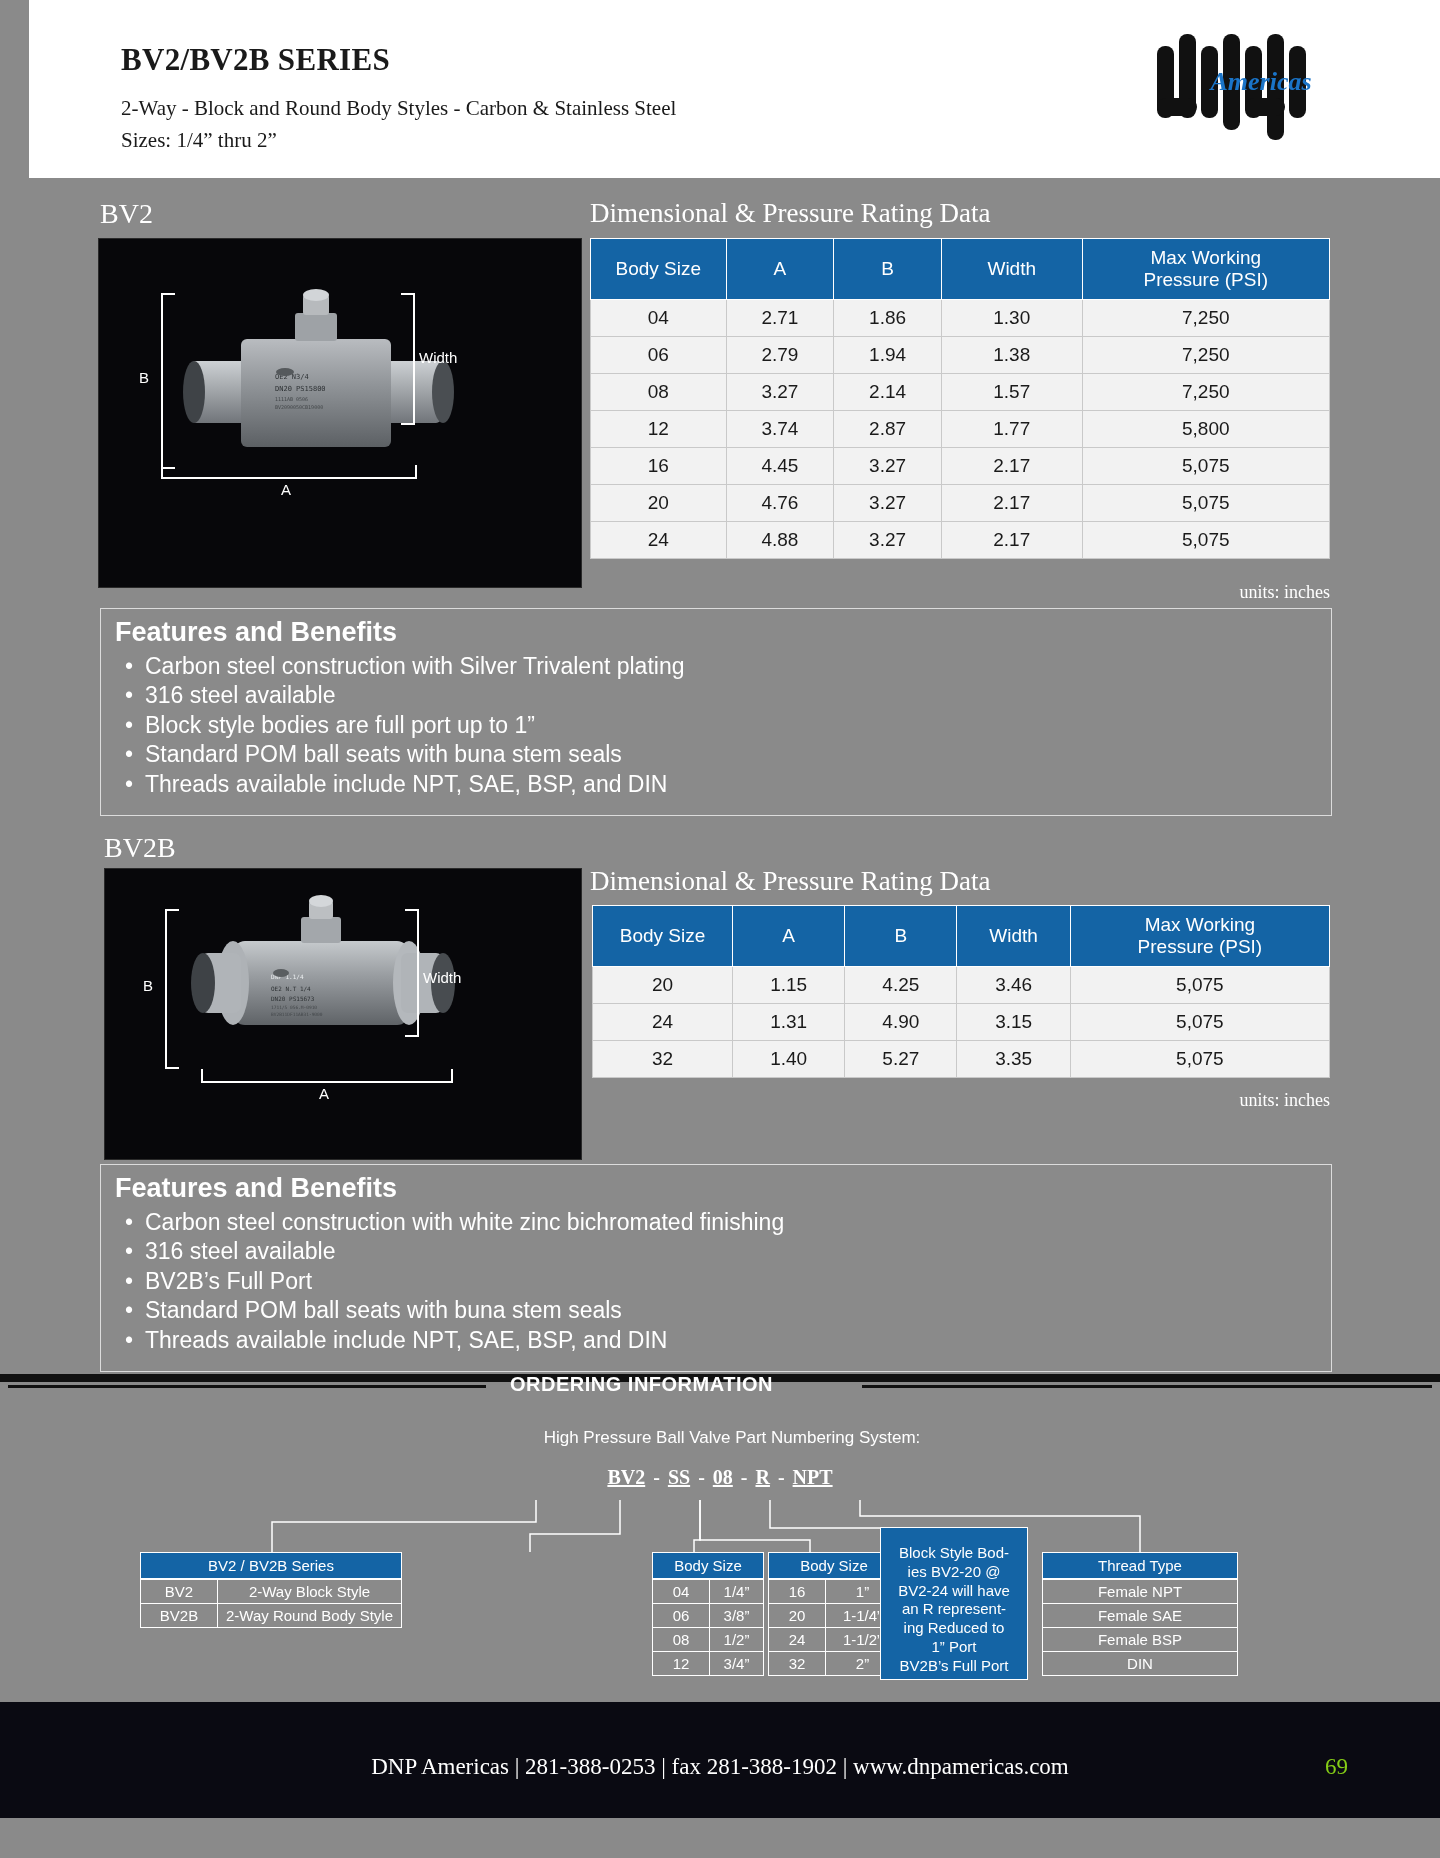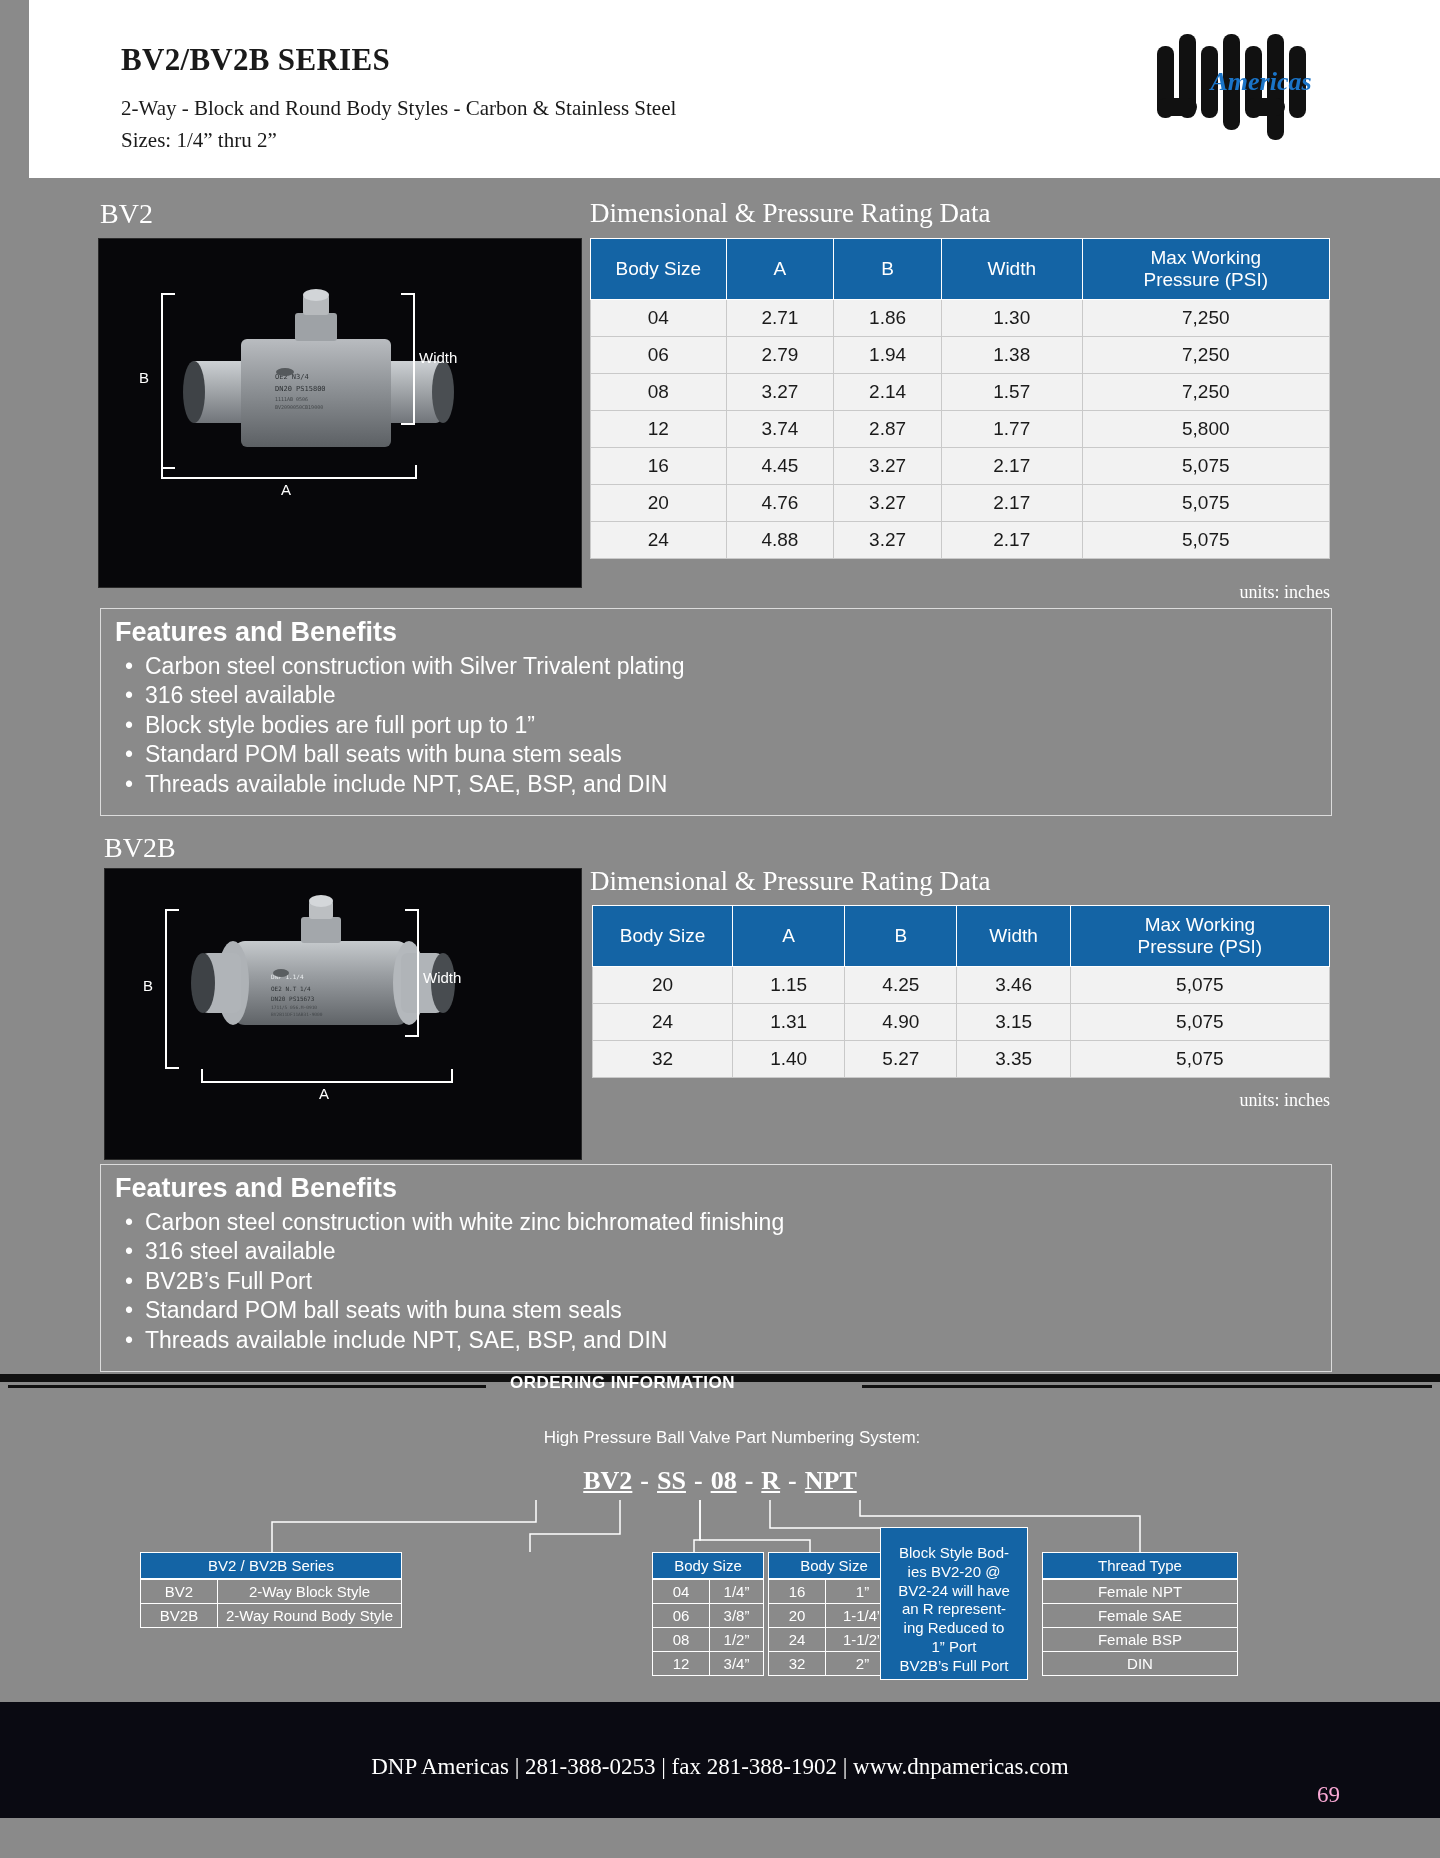--- a/index.html
+++ b/index.html
@@ -161,35 +161,35 @@
     height: 3px;
     background: #111111;
   }
   .order-bar {
     position: absolute;
     background: #111111;
   }
   .order-title {
     position: absolute;
     color: #ffffff;
-    font-size: 17px;
+    font-size: 20px;
     font-weight: bold;
     letter-spacing: 0.5px;
   }
   .order-sub {
     position: absolute;
     color: #ffffff;
     font-size: 17px;
     padding-left: 12px;
   }
   .partnum {
     position: absolute;
     color: #ffffff;
     font-family: "Liberation Serif", serif;
-    font-size: 26px;
+    font-size: 20px;
     font-weight: bold;
   }
   .partnum .seg { text-decoration: underline; }
   .partnum .dash { text-decoration: none; padding: 0 8px; }
 
   .okey {
     position: absolute;
     box-sizing: border-box;
   }
   .okey .khead {
@@ -223,25 +223,24 @@
     position: absolute;
     left: 0; top: 52px;
     width: 1440px;
     text-align: center;
     color: #ffffff;
     font-family: "Liberation Serif", serif;
     font-size: 23px;
   }
   .footer-page {
     position: absolute;
-    right: 100px; top: 52px;
-    color: #f9a8d4;
+    right: 92px; top: 52px;
+    color: #84cc16;
     font-family: "Liberation Serif", serif;
     font-size: 23px;
-    margin-top: 28px;
   }
 </style>
 </head>
 <body>
 
 <div class="page">
 
   <div class="header">
     <div class="header-title">BV2/BV2B SERIES</div>
     <div class="header-sub1">2-Way - Block and Round Body Styles - Carbon &amp; Stainless Steel</div>

